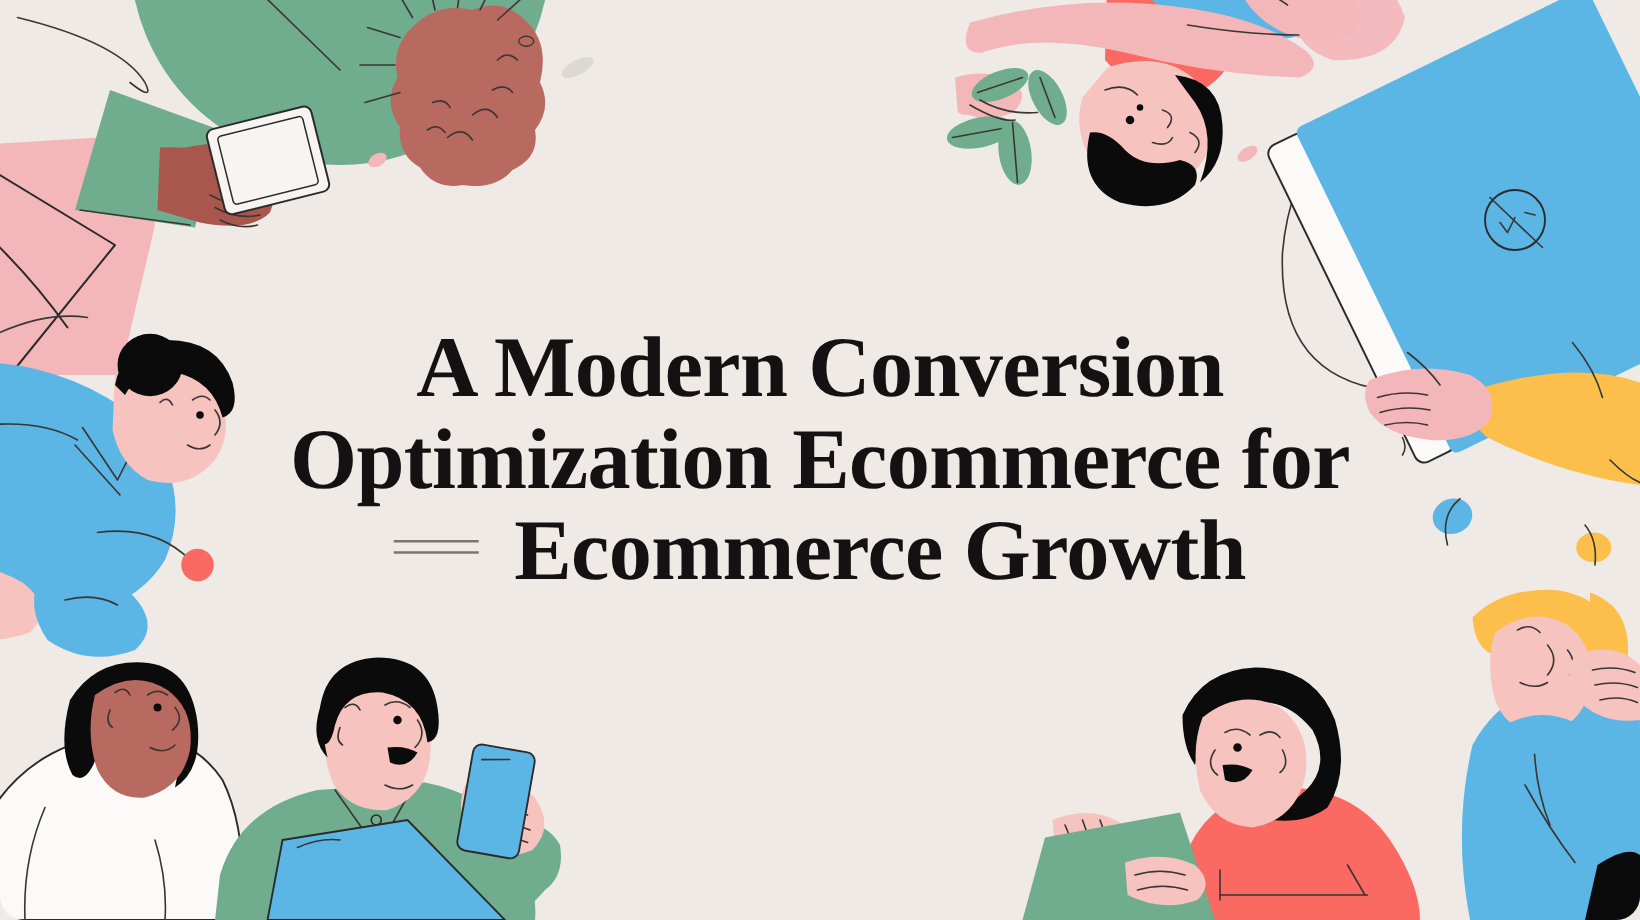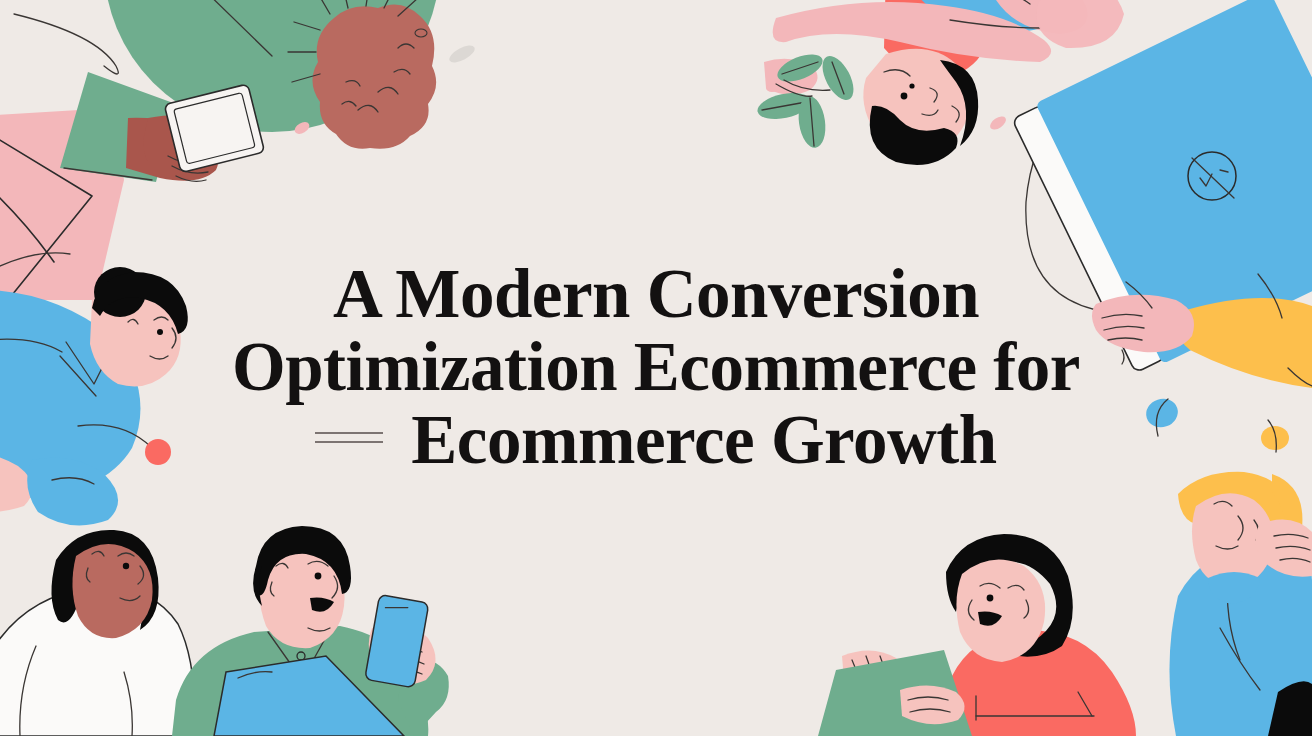--- a/index.html
+++ b/index.html
@@ -6,20 +6,21 @@
   html,body { width:1312px; height:736px; overflow:hidden; }
   body {
     background:#EFEAE6;
     font-family:"Liberation Sans", sans-serif;
   }
   #stage {
     position:relative;
     width:1312px; height:736px;
     background:#EFEAE6;
     overflow:hidden;
+    border-radius:19px;
   }
   #art { position:absolute; inset:0; width:1312px; height:736px; }
   #title-block {
     position:absolute;
     left:0; right:0;
     top:258px;
     display:flex;
     flex-direction:column;
     align-items:center;
     z-index:5;

